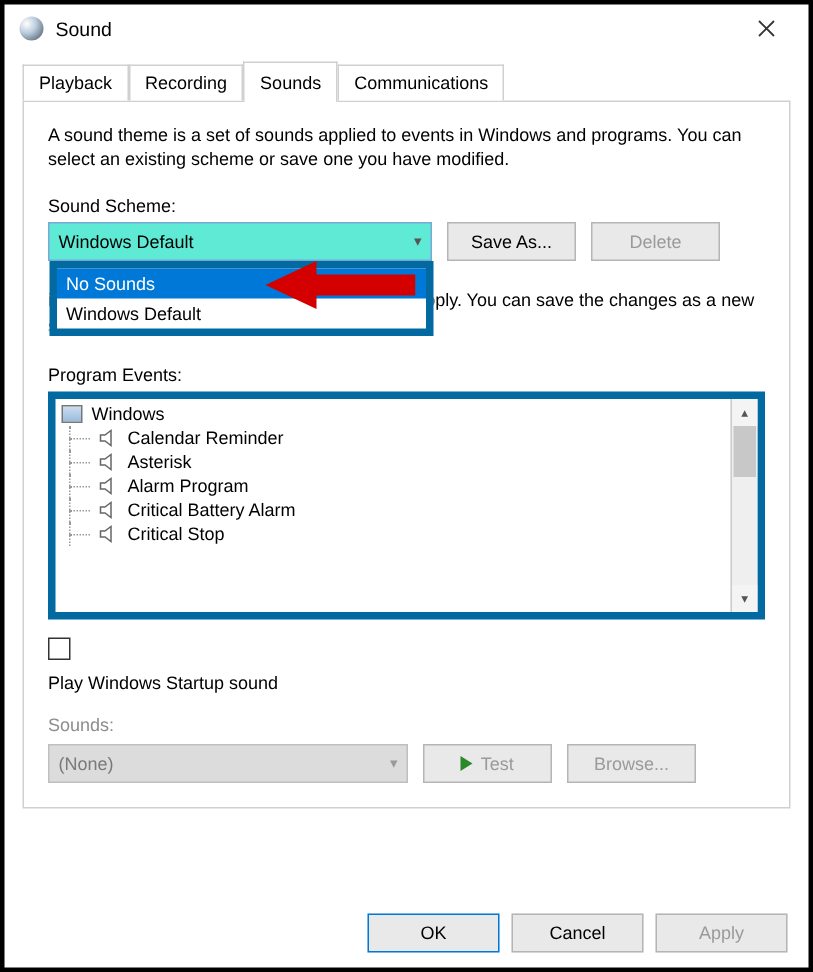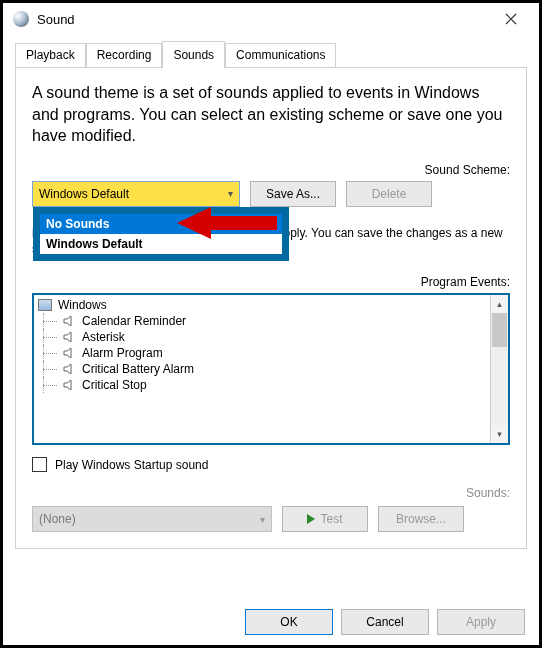--- a/index.html
+++ b/index.html
@@ -55,46 +55,45 @@
     z-index: 2;
     padding-top: 6px;
     padding-bottom: 6px;
     margin-bottom: -1px;
   }
   .panel {
     border: 1px solid #d0d0d0;
     padding: 14px 16px 16px 16px;
     background: #fff;
   }
-  .desc { font-size: 16px; line-height: 1.35; margin-bottom: 16px; }
-  .label { font-size: 12px; margin-bottom: 4px; text-align: right; }
+  .desc { font-size: 12px; line-height: 1.35; margin-bottom: 16px; }
+  .label { font-size: 12px; margin-bottom: 4px; }
   .row { display: flex; gap: 10px; align-items: center; margin-bottom: 10px; position: relative; }
   .combo {
     position: relative;
-    width: 208px;
+    width: 256px;
     height: 26px;
     border: 1px solid #7aa7d8;
-    background: #fde047;
+    background: #5eead4;
     display: flex; align-items: center;
     padding: 0 6px;
     font-size: 12px;
   }
   .combo .chev {
     margin-left: auto;
     font-size: 10px;
     color: #555;
   }
   .dropdown {
     position: absolute;
     top: 25px; left: 0;
     width: 256px;
-    border: 7px solid #0369a1;
+    border: 5px solid #0369a1;
     background: #fff;
     z-index: 10;
-    font-weight: bold;
   }
   .dropdown .opt {
     padding: 3px 6px;
     font-size: 12px;
   }
   .dropdown .opt.selected {
     background: #0078d7;
     color: #fff;
   }
   .btn {
@@ -110,21 +109,21 @@
     color: #9a9a9a;
   }
   .arrow-anno {
     position: absolute;
     top: 22px; left: 145px;
     z-index: 20;
     pointer-events: none;
   }
   .partial-text { font-size: 12px; line-height: 1.35; margin-top: 18px; margin-bottom: 18px; }
   .events-box {
-    border: 2px solid #0369a1;
+    border: 5px solid #0369a1;
     background: #fff;
     height: 152px;
     display: flex;
     overflow: hidden;
   }
   .events-list {
     flex: 1;
     padding: 2px 0;
     font-size: 12px;
     overflow: hidden;
@@ -175,21 +174,21 @@
     height: 18px;
     display: flex; align-items: center; justify-content: center;
     font-size: 9px; color: #555;
     background: #f4f4f4;
   }
   .scroll .track { flex: 1; position: relative; }
   .scroll .thumb {
     position: absolute; top: 0; left: 1px; right: 1px; height: 34px;
     background: #c8c8c8;
   }
-  .chk-row { display: flex; align-items: flex-end; gap: 8px; margin-top: 12px; }
+  .chk-row { display: flex; align-items: flex-start; gap: 8px; margin-top: 12px; flex-direction: column; }
   .chkbox {
     width: 15px; height: 15px; border: 1px solid #333; background: #fff;
   }
   .sounds-row { display: flex; gap: 10px; align-items: center; margin-top: 6px; }
   .combo.disabled {
     border: 1px solid #bfbfbf;
     background: #dcdcdc;
     color: #7a7a7a;
   }
   .combo.disabled .chev { color: #9a9a9a; }

